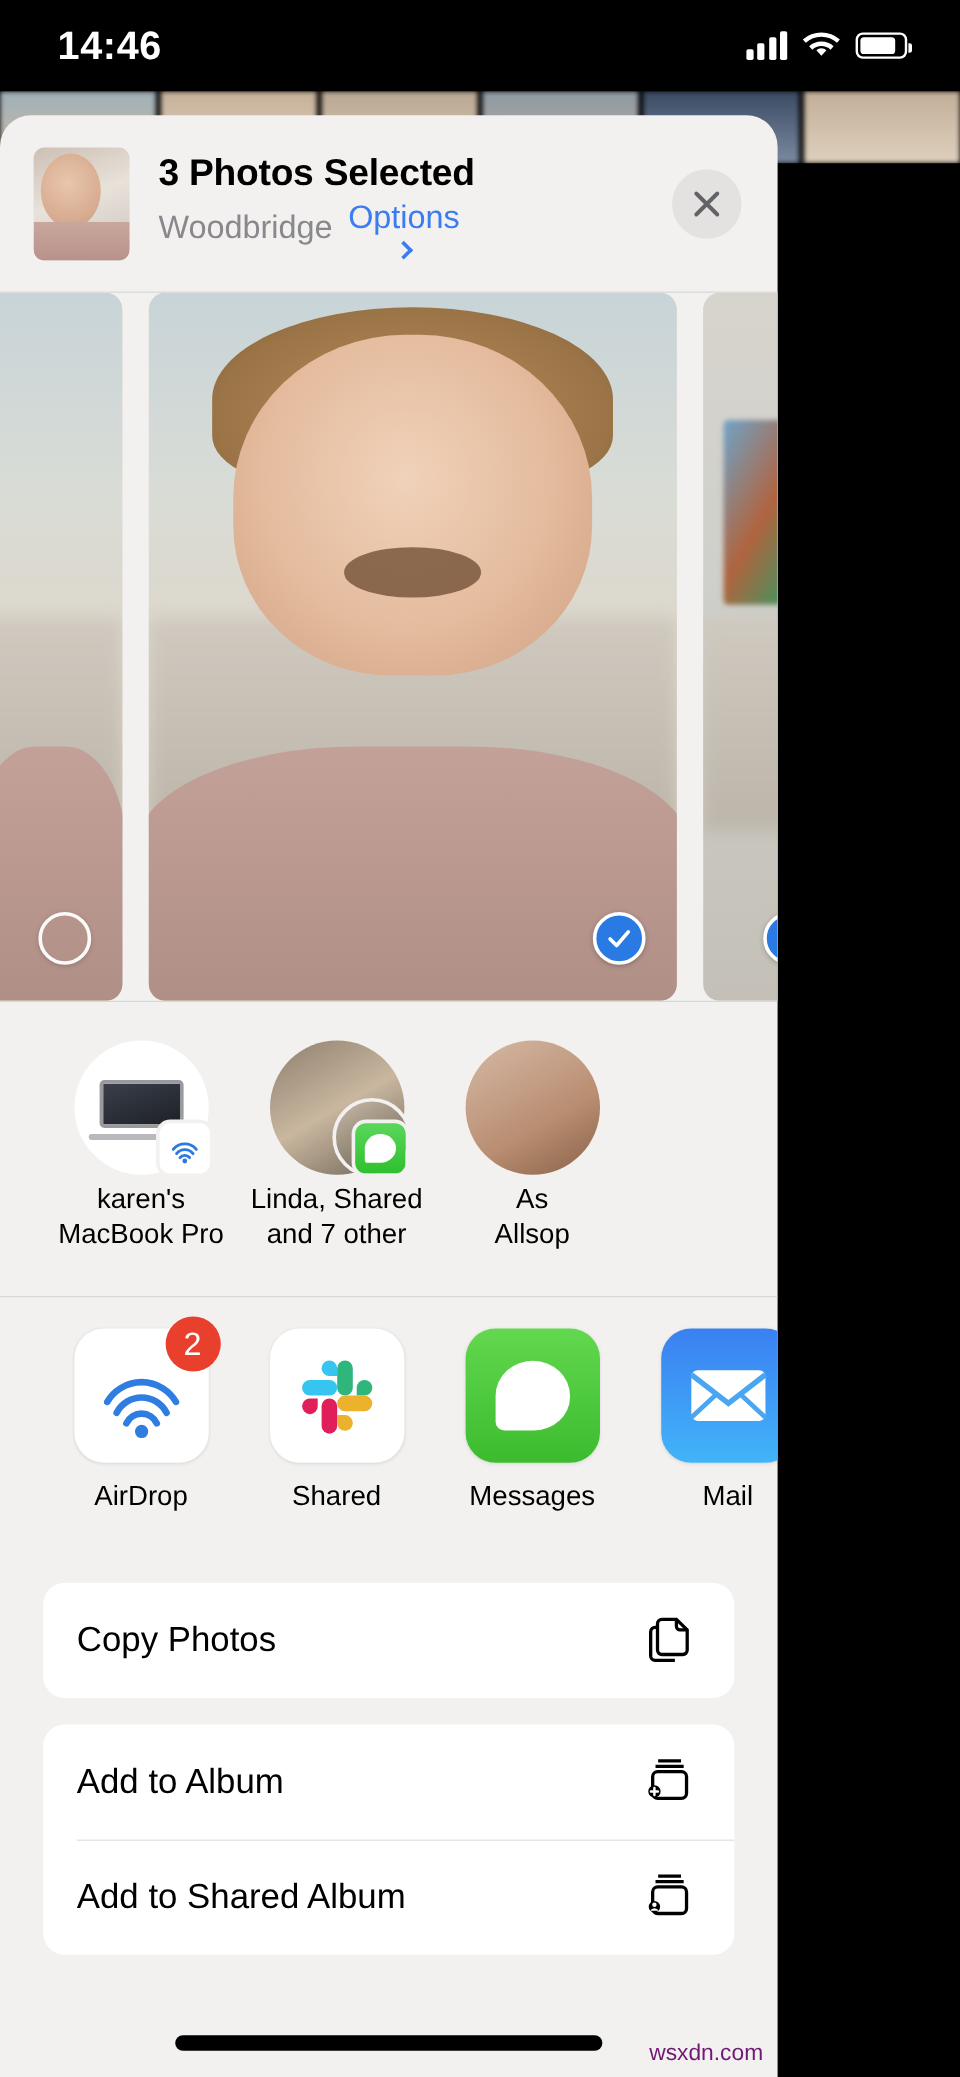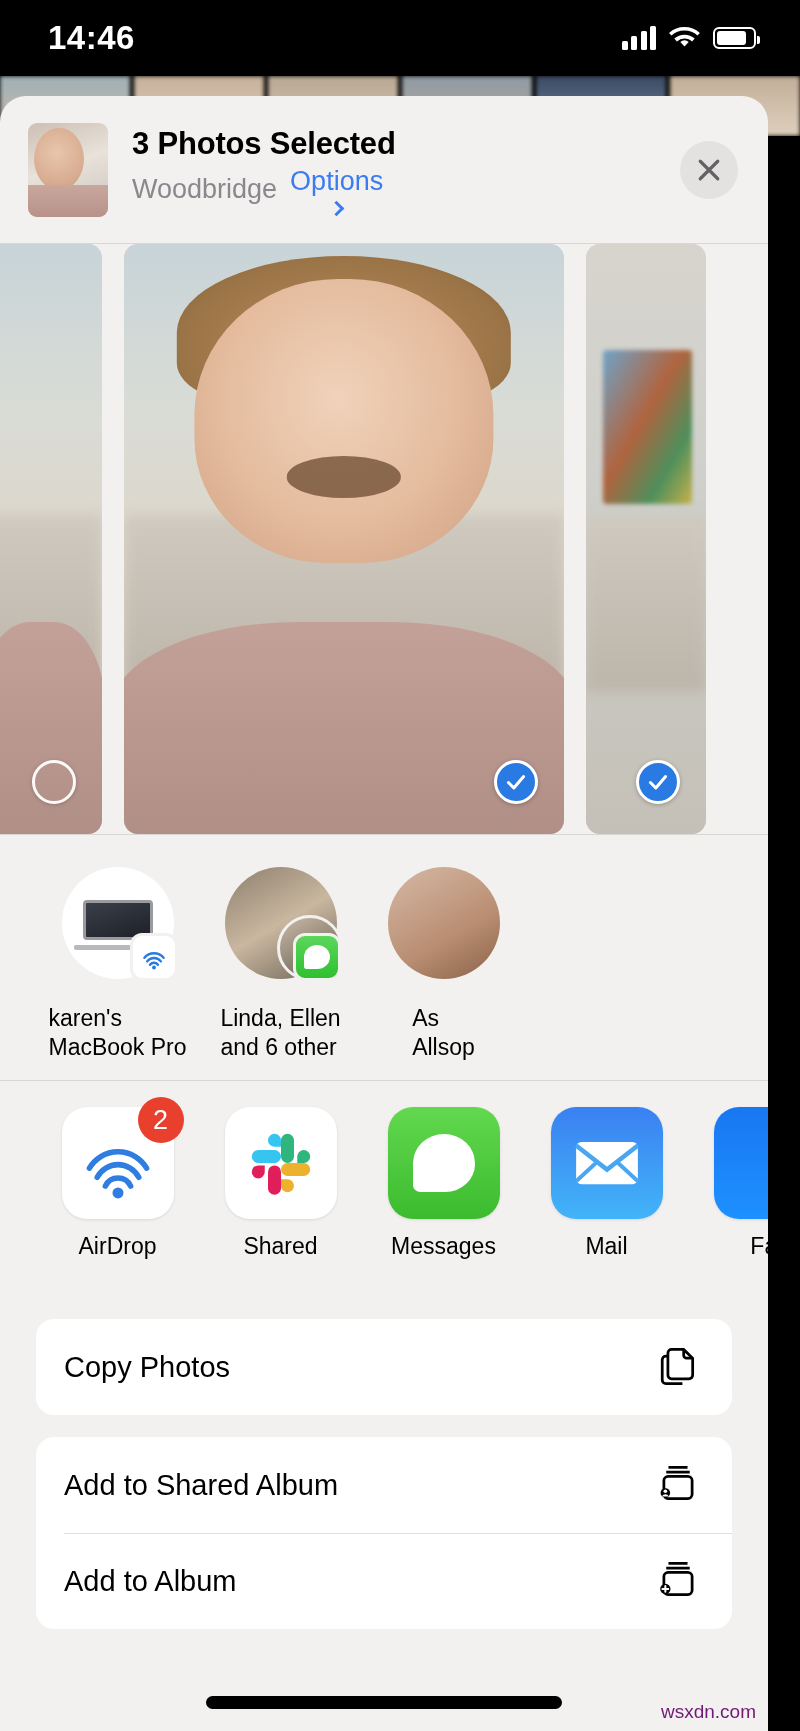--- a/index.html
+++ b/index.html
@@ -33,21 +33,21 @@
 
   
   .backdrop{
     position:absolute; top:76px; left:0; width:800px; height:60px;
     display:flex; gap:4px; overflow:hidden; background:#000;
   }
   .backdrop div{ flex:1; filter:blur(2px); }
 
   
   .sheet{
-    position:absolute; left:0; top:96px; width:768px; height:1635px;
+    position:absolute; left:0; top:96px; width:648px; height:1635px;
     background:#f2f1f0; border-radius:26px 26px 0 0; overflow:hidden;
   }
 
   
   .sheet-head{
     height:147px; display:flex; align-items:center;
     padding:0 30px 0 28px; position:relative;
   }
   .head-thumb{
     width:80px; height:94px; border-radius:9px; flex:none; overflow:hidden;
@@ -171,21 +171,21 @@
     position:absolute; right:-4px; bottom:-2px; width:48px; height:48px;
     border-radius:12px; border:3px solid #f2f1f0;
     display:flex; align-items:center; justify-content:center;
   }
   .c-badge.msg{ background:linear-gradient(180deg,#5bd75b,#2ec02e); }
   .c-badge.msg i{ display:block; width:26px; height:24px; background:#fff;
                   border-radius:50% 50% 50% 10%; }
   .c-badge.air{ background:#fff; }
   .c-badge.air svg{ width:30px; height:30px; }
   .c-name{
-    margin-top:25px; font-size:23px; line-height:29px; text-align:left;
+    margin-top:6px; font-size:23px; line-height:29px; text-align:center;
     color:#000; max-width:160px;
   }
 
   
   .apps{
     height:220px; display:flex; align-items:flex-start; gap:0;
     padding:26px 0 0 36px; overflow:hidden;
   }
   .app{ width:163px; flex:none; display:flex; flex-direction:column;
         align-items:center; cursor:pointer; }
@@ -347,22 +347,22 @@
     </div>
 
     <div class="contact">
       <div class="c-av p1">
         <div class="inner-av"></div>
         <div class="c-badge msg">
             <i></i>
           </div>
       </div>
       <div class="c-name">
-        <span>Linda, Ellen</span><br>
-        <span>and 6 other</span>
+        <span>Linda, Shared</span><br>
+        <span>and 7 other</span>
       </div>
     </div>
 
 
 
     <div class="contact">
       <div class="c-av p4"></div>
       <div class="c-name">
         <span>As</span><br>
         <span>Allsop</span>
@@ -441,42 +441,42 @@
             <path d="M8.5 3.5h6.6L20 8.3v9.2a2 2 0 0 1-2 2H8.5a2 2 0 0 1-2-2V5.5a2 2 0 0 1 2-2z"></path>
             <path d="M15.1 3.5v3.2a1.6 1.6 0 0 0 1.6 1.6H20"></path>
             <path d="M6.5 7.2H5.4a2 2 0 0 0-2 2v11a2 2 0 0 0 2 2h9"></path>
           </svg>
         </div>
       </div>
     </div>
 
     <div class="card">
       <div class="row">
+        <div class="row-label">Add to Album</div>
+        <div class="row-icon">
+          <svg viewBox="0 0 24 24" fill="none" stroke="#000" stroke-width="1.5">
+            <path d="M6.8 3.5h10.4"></path>
+              <path d="M5.6 6h12.8"></path>
+            <rect x="4.3" y="8.4" width="15.4" height="12.1" rx="2.3"></rect>
+            <circle cx="5.1" cy="17.4" r="2.8" fill="#000" stroke="none"></circle>
+            <path d="M5.1 15.8v3.2M3.5 17.4h3.2" stroke="#fff" stroke-width="1.1" stroke-linecap="round"></path>
+          </svg>
+        </div>
+      </div>
+      <div class="row">
         <div class="row-label">Add to Shared Album</div>
         <div class="row-icon">
           <svg viewBox="0 0 24 24" fill="none" stroke="#000" stroke-width="1.5">
             <path d="M6.8 3.5h10.4"></path>
               <path d="M5.6 6h12.8"></path>
             <rect x="4.3" y="8.4" width="15.4" height="12.1" rx="2.3"></rect>
             <circle cx="5.1" cy="17.4" r="2.6" fill="#000" stroke="none"></circle>
             <circle cx="5.1" cy="16.5" r="1" fill="#fff" stroke="none"></circle>
             <path d="M3.2 19.3a2.1 2.1 0 0 1 3.8 0z" fill="#fff" stroke="none"></path>
           </svg>
         </div>
       </div>
-      <div class="row">
-        <div class="row-label">Add to Album</div>
-        <div class="row-icon">
-          <svg viewBox="0 0 24 24" fill="none" stroke="#000" stroke-width="1.5">
-            <path d="M6.8 3.5h10.4"></path>
-              <path d="M5.6 6h12.8"></path>
-            <rect x="4.3" y="8.4" width="15.4" height="12.1" rx="2.3"></rect>
-            <circle cx="5.1" cy="17.4" r="2.8" fill="#000" stroke="none"></circle>
-            <path d="M5.1 15.8v3.2M3.5 17.4h3.2" stroke="#fff" stroke-width="1.1" stroke-linecap="round"></path>
-          </svg>
-        </div>
-      </div>
     </div>
   </div>
 
   <div class="home-ind"></div>
   <div class="watermark">wsxdn.com</div>
 </div>
 
 </body></html>

